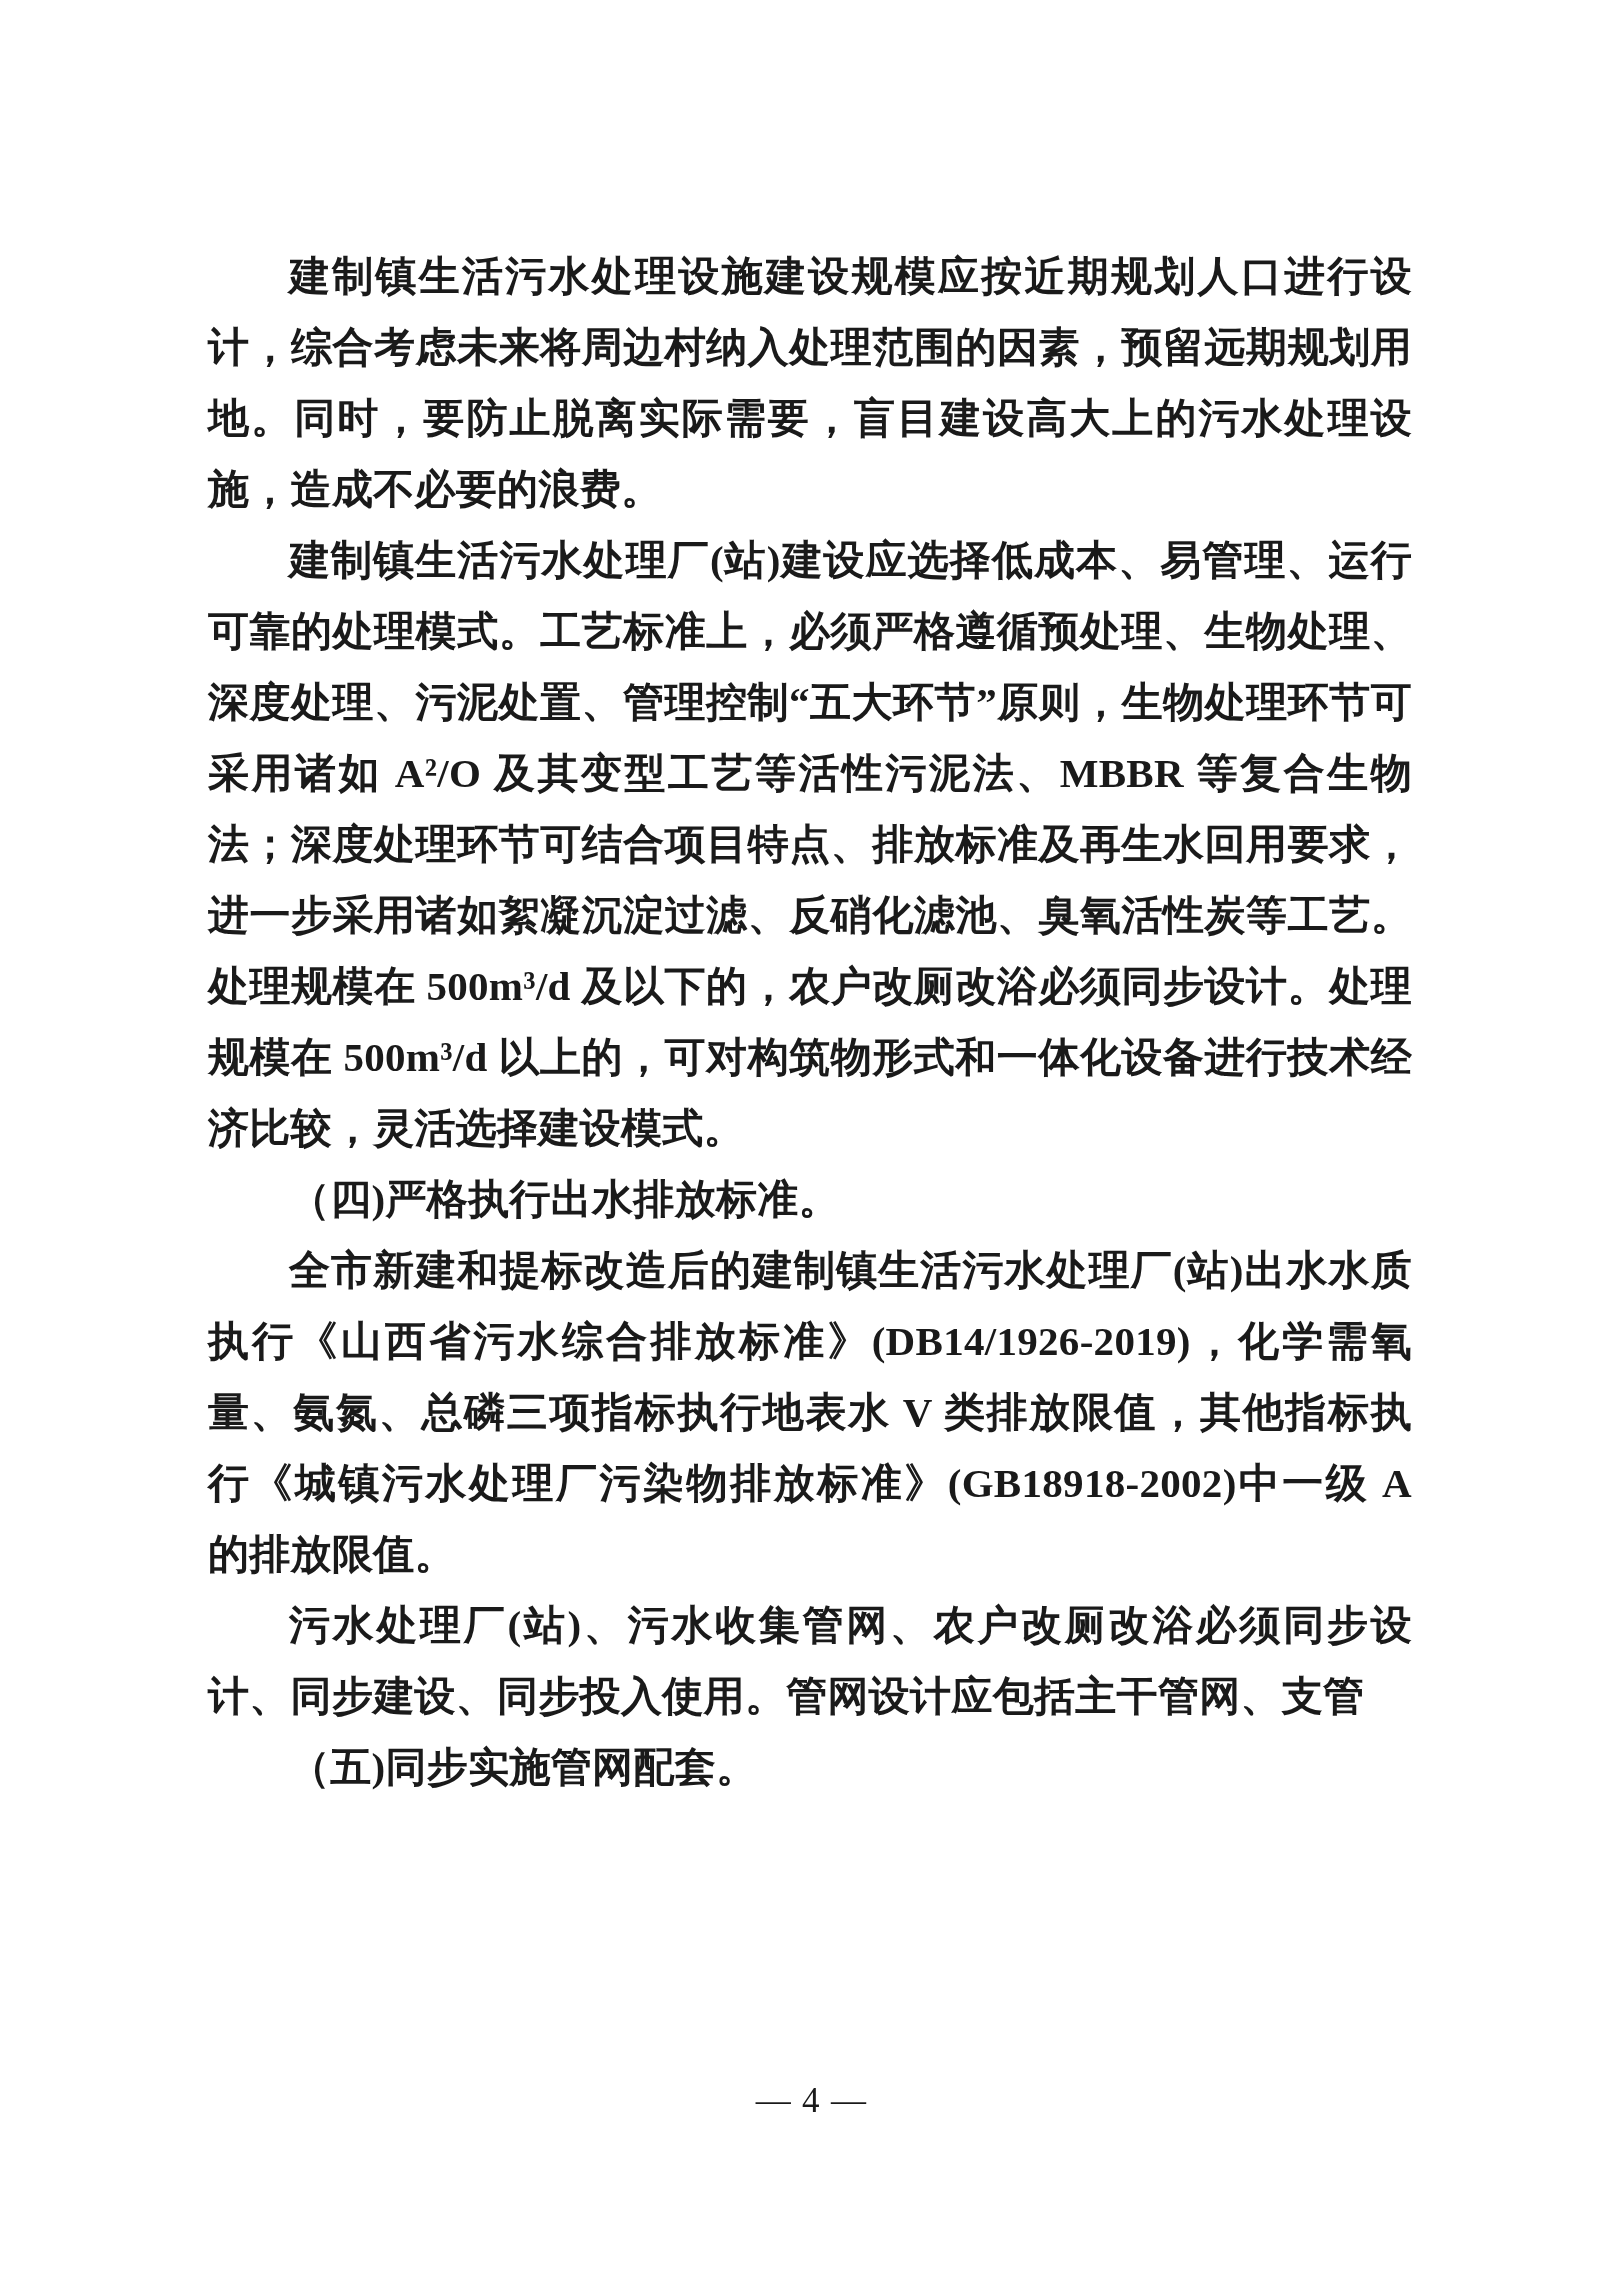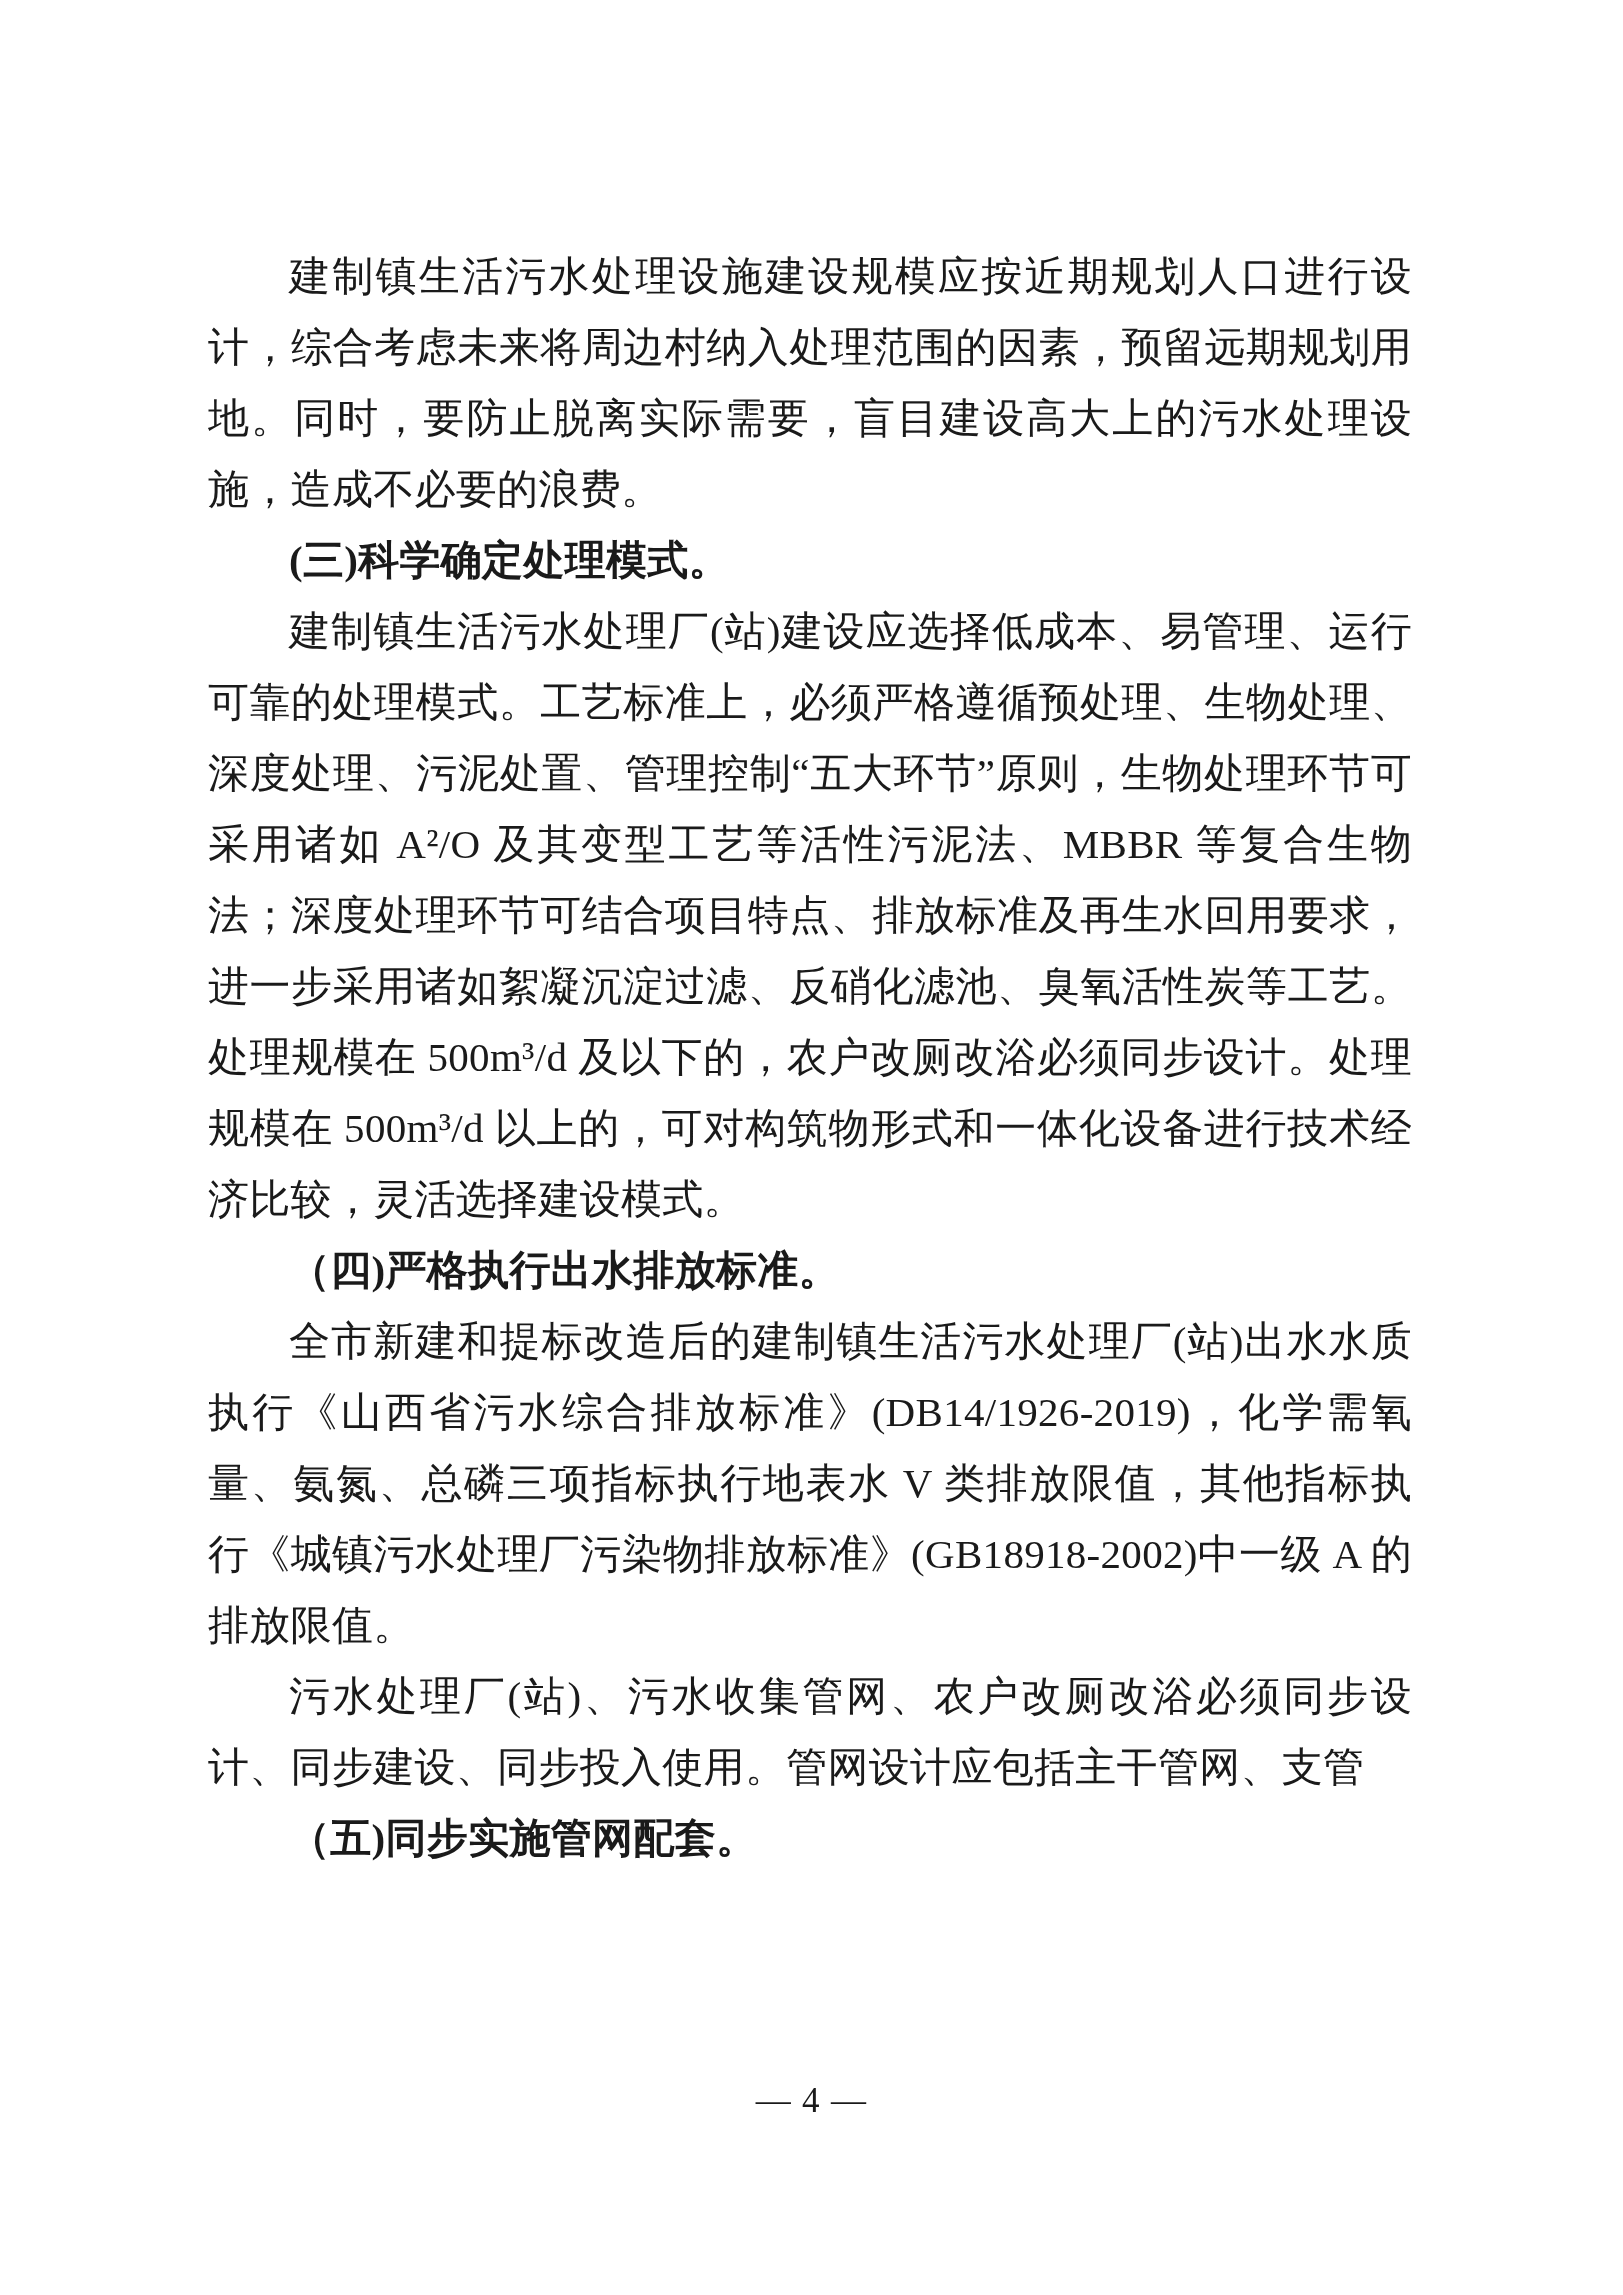--- a/index.html
+++ b/index.html
@@ -24,21 +24,21 @@
     width: 1204px;
   }
   p.para {
     margin: 0 0 0 0;
     font-size: 41px;
     line-height: 71px;
     text-align: justify;
     text-justify: inter-ideograph;
     letter-spacing: 0.3px;
     text-indent: 81px;
-    font-weight: 400;
+    font-weight: 700;
   }
   p.para.heading {
     font-weight: 700;
   }
   .footer {
     position: absolute;
     left: 0;
     top: 2081px;
     width: 1623px;
     text-align: center;
@@ -50,21 +50,20 @@
   .footer .pagenum {
     display: inline-block;
   }
 </style>
 </head>
 <body>
 
 <div class="page">
   <div class="content">
     <p class="para">建制镇生活污水处理设施建设规模应按近期规划人口进行设计，综合考虑未来将周边村纳入处理范围的因素，预留远期规划用地。同时，要防止脱离实际需要，盲目建设高大上的污水处理设施，造成不必要的浪费。</p>
-    <p class="para heading">(三)科学确定处理模式。</p>
     <p class="para">建制镇生活污水处理厂(站)建设应选择低成本、易管理、运行可靠的处理模式。工艺标准上，必须严格遵循预处理、生物处理、深度处理、污泥处置、管理控制“五大环节”原则，生物处理环节可采用诸如 A²/O 及其变型工艺等活性污泥法、MBBR 等复合生物法；深度处理环节可结合项目特点、排放标准及再生水回用要求，进一步采用诸如絮凝沉淀过滤、反硝化滤池、臭氧活性炭等工艺。处理规模在 500m³/d 及以下的，农户改厕改浴必须同步设计。处理规模在 500m³/d 以上的，可对构筑物形式和一体化设备进行技术经济比较，灵活选择建设模式。</p>
     <p class="para heading">（四)严格执行出水排放标准。</p>
     <p class="para">全市新建和提标改造后的建制镇生活污水处理厂(站)出水水质执行《山西省污水综合排放标准》(DB14/1926-2019)，化学需氧量、氨氮、总磷三项指标执行地表水 V 类排放限值，其他指标执行《城镇污水处理厂污染物排放标准》(GB18918-2002)中一级 A 的排放限值。</p>
     <p class="para">污水处理厂(站)、污水收集管网、农户改厕改浴必须同步设计、同步建设、同步投入使用。管网设计应包括主干管网、支管</p>
     <p class="para heading">（五)同步实施管网配套。</p>
   </div>
   <div class="footer">
     <span class="pagenum">— 4 —</span>
   </div>
 </div>

